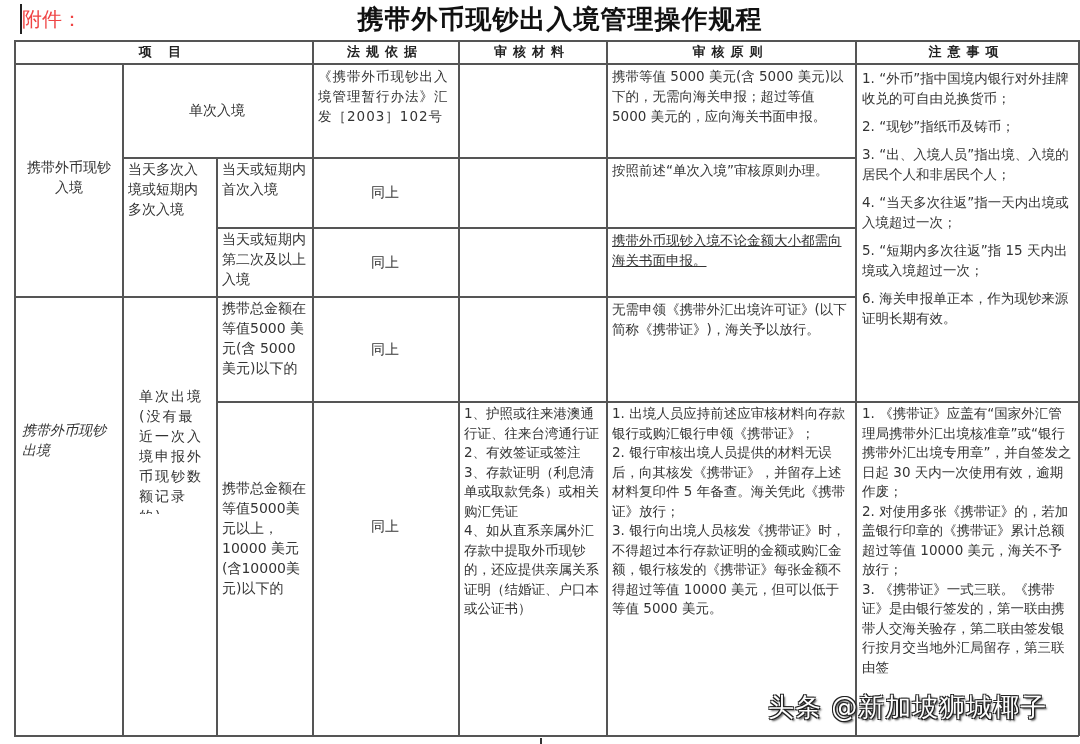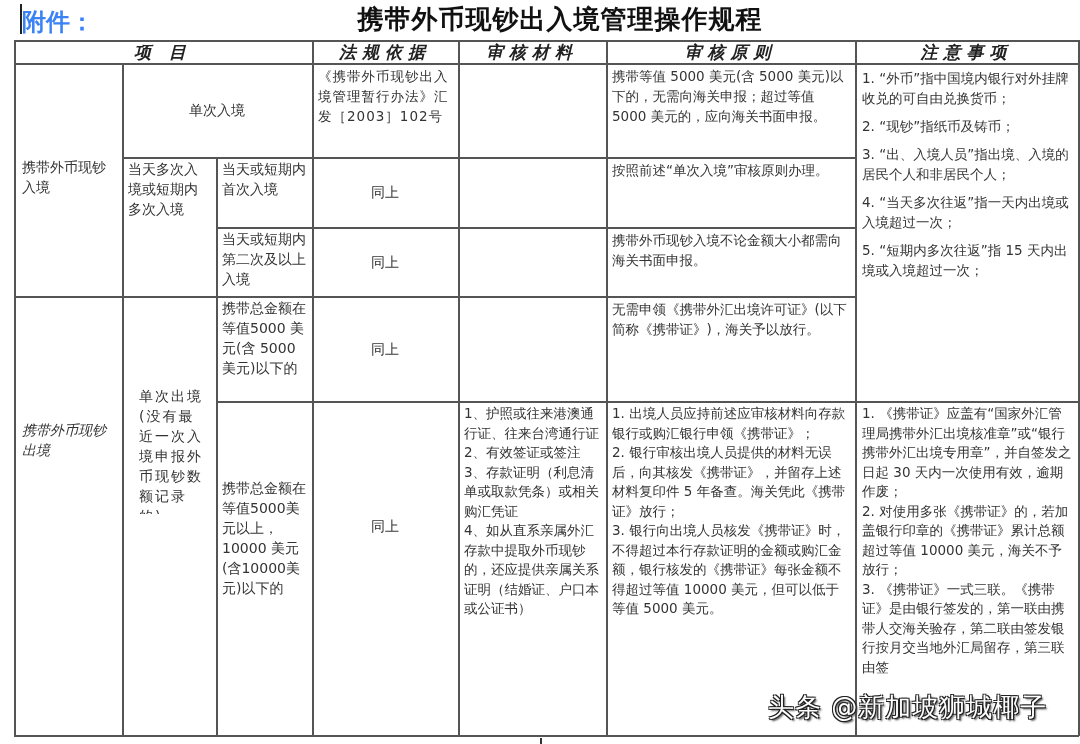--- a/index.html
+++ b/index.html
@@ -1,25 +1,25 @@
 <!DOCTYPE html>
 <html><head>
 <meta charset="utf-8">
 <style>
   html, body { margin:0; padding:0; background:#ffffff; }
   body { width:1080px; height:744px; position:relative; overflow:hidden;
          font-family: "DejaVu Sans", "Liberation Sans", sans-serif; color:#222; }
-  .attach { position:absolute; left:22px; top:6px; font-size:24px; color:#3b82f6;font-weight:bold; }
+  .attach { position:absolute; left:22px; top:6px; font-size:20px; color:#ef4444; }
   .attach-bar { position:absolute; left:20px; top:4px; width:2px; height:30px; background:#222; }
   .title { position:absolute; left:0; width:1080px; text-align:center; top:2px;
            font-size:26px; font-weight:bold; color:#111; letter-spacing:1px; padding-left:40px; box-sizing:border-box; }
   .cell { position:absolute; box-sizing:border-box; font-size:13.5px; line-height:20px; color:#333; padding:2px 6px; overflow:hidden; }
   .hline { position:absolute; height:1.5px; background:#555; }
   .vline { position:absolute; width:1.5px; background:#555; }
-  .hdr { font-weight:bold; font-size:17px; text-align:center; letter-spacing:6px; color:#222;font-style:italic; }
+  .hdr { font-weight:bold; font-size:13px; text-align:center; letter-spacing:6px; color:#222; }
   .center { display:flex; align-items:center; justify-content:center; text-align:center; }
   .pre { white-space:pre-line; }
   .note-p { margin:0 0 8px 0; white-space:pre-line; }
   .watermark { position:absolute; left:768px; top:690px; font-size:26px; color:#ffffff;
                text-shadow: -1px -1px 0 #222, 1px -1px 0 #222, -1px 1px 0 #222, 1px 1px 0 #222, 2px 2px 2px #444;
                letter-spacing:1px; }
   .dot { position:absolute; left:540px; top:738px; width:2px; height:6px; background:#333; }
 </style>
 </head>
 <body>
@@ -47,43 +47,44 @@
   <div class="vline" style="left:855px;top:40px;height:696px;"></div>
   <div class="vline" style="left:1078px;top:40px;height:696px;"></div>
 </div>
 
 <div class="cell hdr center" style="left:14px;top:40px;width:298px;height:23px;">项 目</div>
 <div class="cell hdr center" style="left:312px;top:40px;width:146px;height:23px;">法规依据</div>
 <div class="cell hdr center" style="left:458px;top:40px;width:148px;height:23px;">审核材料</div>
 <div class="cell hdr center" style="left:606px;top:40px;width:249px;height:23px;">审核原则</div>
 <div class="cell hdr center" style="left:855px;top:40px;width:223px;height:23px;">注意事项</div>
 
-<div class="cell" style="left:16px;top:155px;width:106px;height:50px;font-size:14px;">携带外币现钞入境</div>
+<div class="cell" style="left:16px;top:155px;width:106px;height:50px;font-size:14px;text-align:center;">携带外币现钞入境</div>
 <div class="cell center" style="left:122px;top:63px;width:190px;height:94px;font-size:14px;">单次入境</div>
 <div class="cell" style="left:312px;top:64px;width:146px;height:92px;letter-spacing:1px;">《携带外币现钞出入境管理暂行办法》汇发［2003］102号</div>
 <div class="cell" style="left:458px;top:64px;width:148px;height:92px;"></div>
 <div class="cell" style="left:606px;top:64px;width:249px;height:92px;">携带等值 5000 美元(含 5000 美元)以下的，无需向海关申报；超过等值 5000 美元的，应向海关书面申报。</div>
 
 <div class="cell" style="left:122px;top:157px;width:94px;height:70px;font-size:14px;">当天多次入境或短期内多次入境</div>
 <div class="cell" style="left:216px;top:157px;width:96px;height:70px;font-size:14px;border-radius:17px;">当天或短期内首次入境</div>
 <div class="cell center" style="left:312px;top:157px;width:146px;height:70px;font-size:14px;">同上</div>
 <div class="cell" style="left:458px;top:157px;width:148px;height:70px;"></div>
 <div class="cell" style="left:606px;top:158px;width:249px;height:68px;">按照前述“单次入境”审核原则办理。</div>
 
 <div class="cell" style="left:216px;top:227px;width:96px;height:69px;font-size:14px;">当天或短期内第二次及以上入境</div>
 <div class="cell center" style="left:312px;top:227px;width:146px;height:69px;font-size:14px;">同上</div>
 <div class="cell" style="left:458px;top:227px;width:148px;height:69px;"></div>
-<div class="cell" style="left:606px;top:228px;width:249px;height:67px;">携带外币现钞入境不论金额大小都需向海关书面申报。</div>
+<div class="cell" style="left:606px;top:228px;width:249px;height:67px;text-decoration:underline;">携带外币现钞入境不论金额大小都需向海关书面申报。</div>
 
 <div class="cell" style="left:856px;top:66px;width:222px;height:334px;">
   <p class="note-p">1. “外币”指中国境内银行对外挂牌收兑的可自由兑换货币；</p>
   <p class="note-p">2. “现钞”指纸币及铸币；</p>
   <p class="note-p">3. “出、入境人员”指出境、入境的居民个人和非居民个人；</p>
   <p class="note-p">4. “当天多次往返”指一天内出境或入境超过一次；</p>
   <p class="note-p">5. “短期内多次往返”指 15 天内出境或入境超过一次；</p>
+  <p class="note-p">6. 海关申报单正本，作为现钞来源证明长期有效。</p>
 </div>
 
 <div class="cell" style="left:16px;top:418px;width:106px;height:50px;font-size:14px;font-style:italic;">携带外币现钞出境</div>
 <div class="cell" style="left:124px;top:384px;width:92px;height:130px;font-size:14px;letter-spacing:2px;padding-left:15px;">单次出境(没有最近一次入境申报外币现钞数额记录的)</div>
 
 <div class="cell" style="left:216px;top:296px;width:96px;height:105px;font-size:14px;">携带总金额在等值5000 美元(含 5000 美元)以下的</div>
 <div class="cell center" style="left:312px;top:296px;width:146px;height:105px;font-size:14px;">同上</div>
 <div class="cell" style="left:458px;top:296px;width:148px;height:105px;"></div>
 <div class="cell" style="left:606px;top:297px;width:249px;height:104px;">无需申领《携带外汇出境许可证》(以下简称《携带证》)，海关予以放行。</div>
 

